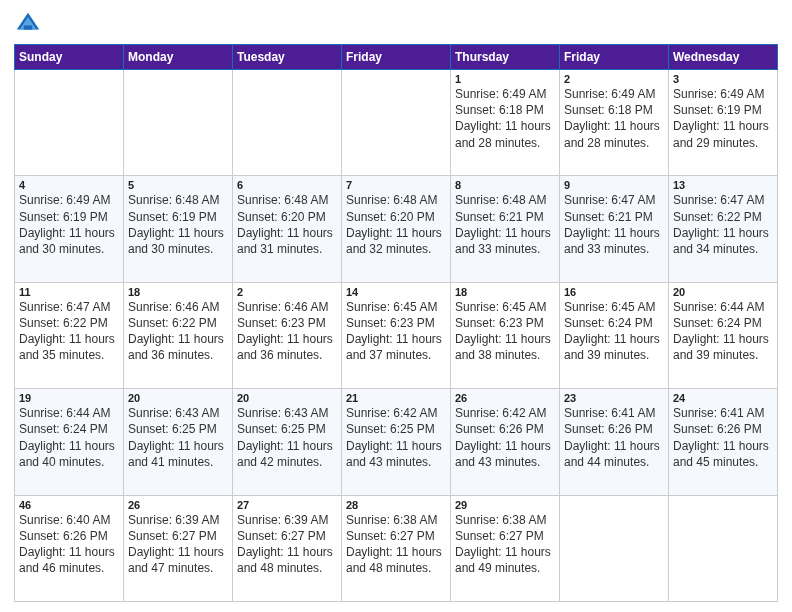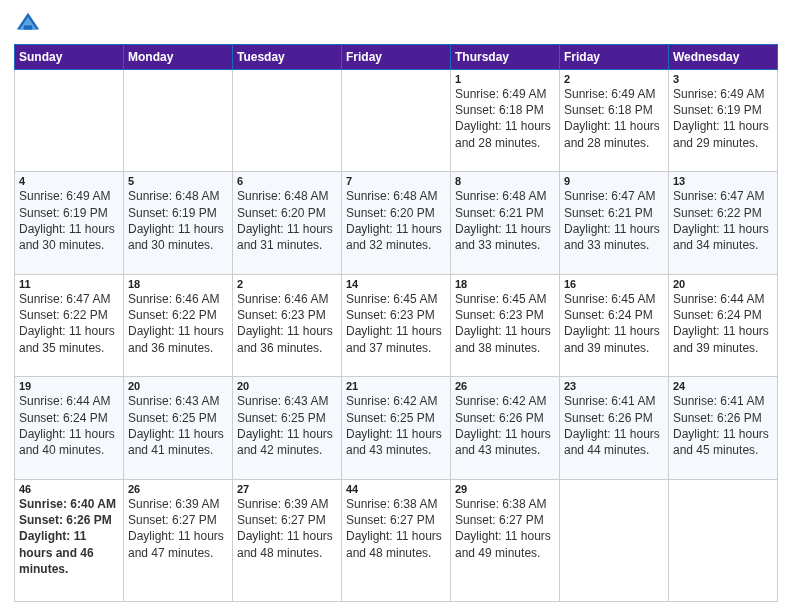--- a/index.html
+++ b/index.html
@@ -278,38 +278,38 @@
           <td>
             <span class="day-num">24</span>
             <div class="day-info" style="white-space: pre-line;">Sunrise: 6:41 AM
 Sunset: 6:26 PM
 Daylight: 11 hours and 45 minutes.</div>
           </td>
         </tr>
         <tr>
           <td>
             <span class="day-num">46</span>
-            <div class="day-info" style="white-space: pre-line; font-weight: bold;">Sunrise: 6:40 AM
+            <div class="day-info" style="white-space: pre-line;">Sunrise: 6:40 AM
 Sunset: 6:26 PM
 Daylight: 11 hours and 46 minutes.</div>
           </td>
           <td>
             <span class="day-num">26</span>
             <div class="day-info" style="white-space: pre-line;">Sunrise: 6:39 AM
 Sunset: 6:27 PM
 Daylight: 11 hours and 47 minutes.</div>
           </td>
           <td>
             <span class="day-num">27</span>
             <div class="day-info" style="white-space: pre-line;">Sunrise: 6:39 AM
 Sunset: 6:27 PM
 Daylight: 11 hours and 48 minutes.</div>
           </td>
           <td>
-            <span class="day-num">44</span>
+            <span class="day-num">28</span>
             <div class="day-info" style="white-space: pre-line;">Sunrise: 6:38 AM
 Sunset: 6:27 PM
 Daylight: 11 hours and 48 minutes.</div>
           </td>
           <td>
             <span class="day-num">29</span>
             <div class="day-info" style="white-space: pre-line;">Sunrise: 6:38 AM
 Sunset: 6:27 PM
 Daylight: 11 hours and 49 minutes.</div>
           </td>

